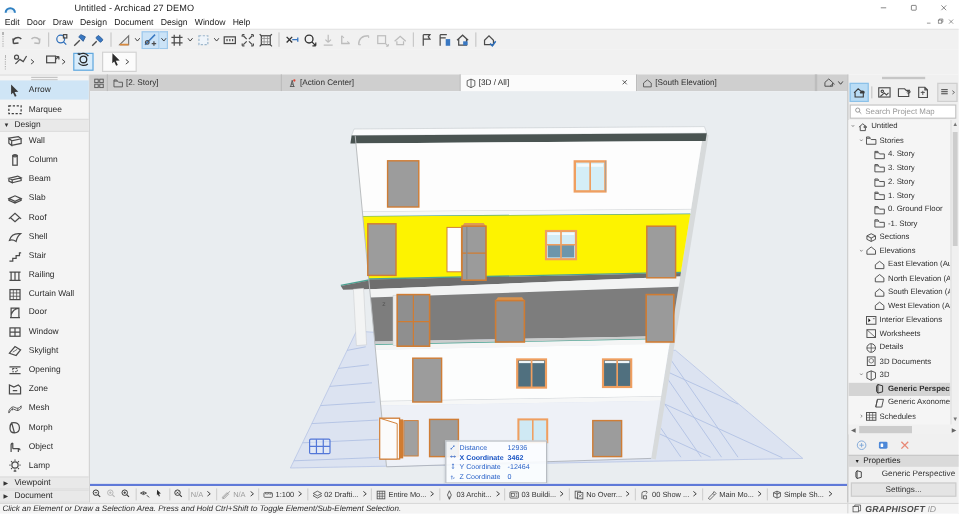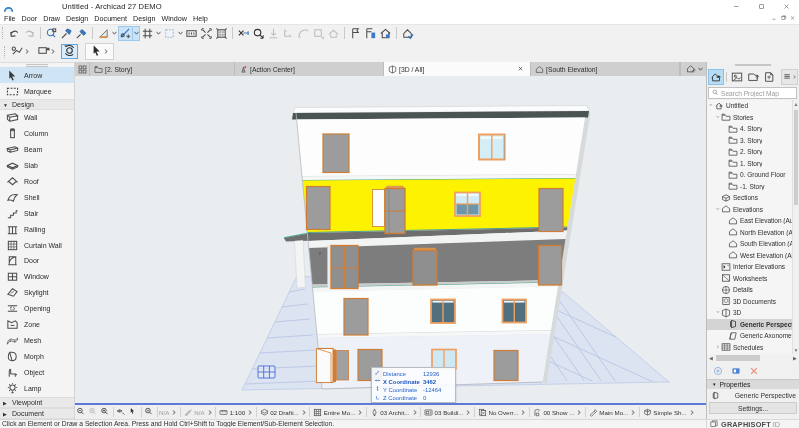--- a/index.html
+++ b/index.html
@@ -139,21 +139,21 @@
   .prop-header { height:10px; background:#dadada; border-top:1px solid #c8c8c8; display:flex; align-items:center; gap:3px; padding-left:5px; flex:0 0 auto; }
   .prop-header .chev { font-size:4.5px; color:#222; }
   .prop-header .plabel { font-size:6.8px; color:#222; }
   .prop-row { height:13px; display:flex; align-items:center; padding:0 3px; flex:0 0 auto; }
   .prop-row .picon { width:10px; height:10px; display:flex; align-items:center; justify-content:center; }
   .prop-row .picon svg { width:9px; height:9px; }
   .prop-row .pvalue { margin-left:auto; font-size:6.8px; color:#333; white-space:nowrap; overflow:hidden; }
   .settings-btn { height:12px; margin:0 2px; background:#e4e4e4; border:1px solid #cccccc; display:flex; align-items:center; justify-content:center; font-size:6.8px; color:#333; flex:0 0 auto; }
 
   
-  .statusbar { height:9px; background:#f4f4f4; border-top:1px solid #d9d9d9; display:flex; align-items:flex-start; font-size:6.7px; color:#2c2c2c; flex:0 0 auto; }
+  .statusbar { height:9px; background:#f4f4f4; border-top:1px solid #d9d9d9; display:flex; align-items:flex-end; font-size:6.7px; color:#2c2c2c; flex:0 0 auto;font-style:italic; }
   .statusbar .msg { padding-left:2px; white-space:nowrap; overflow:hidden; }
   .brand { margin-left:auto; display:flex; align-items:center; flex:0 0 auto; border-left:1px solid #d9d9d9; width:93px; height:100%; }
   .brand .bicon { width:9px; height:8px; margin:0 2px 0 3px; }
   .brand .bicon svg { width:8px; height:8px; }
   .brand .bname { font-size:7.3px; font-weight:bold; color:#4c4c4c; letter-spacing:0.2px; }
   .brand .bid { font-size:7.3px; color:#9a9a9a; margin-left:2px; }
 </style>
 </head>
 <body>
 
@@ -182,21 +182,21 @@
           <svg viewBox="0 0 14 14">
             <path d="M3 3 L11 11 M11 3 L3 11" stroke="#4b4b4b" fill="none" stroke-width="1.1"></path>
           </svg>
         </span>
 
     </div>
   </div>
 
   <div class="menubar">
 
-      <span class="menuitem">File</span>
+      <span class="menuitem">Edit</span>
 
       <span class="menuitem">Door</span>
 
       <span class="menuitem">Draw</span>
 
       <span class="menuitem">Design</span>
 
       <span class="menuitem">Document</span>
 
       <span class="menuitem">Design</span>

